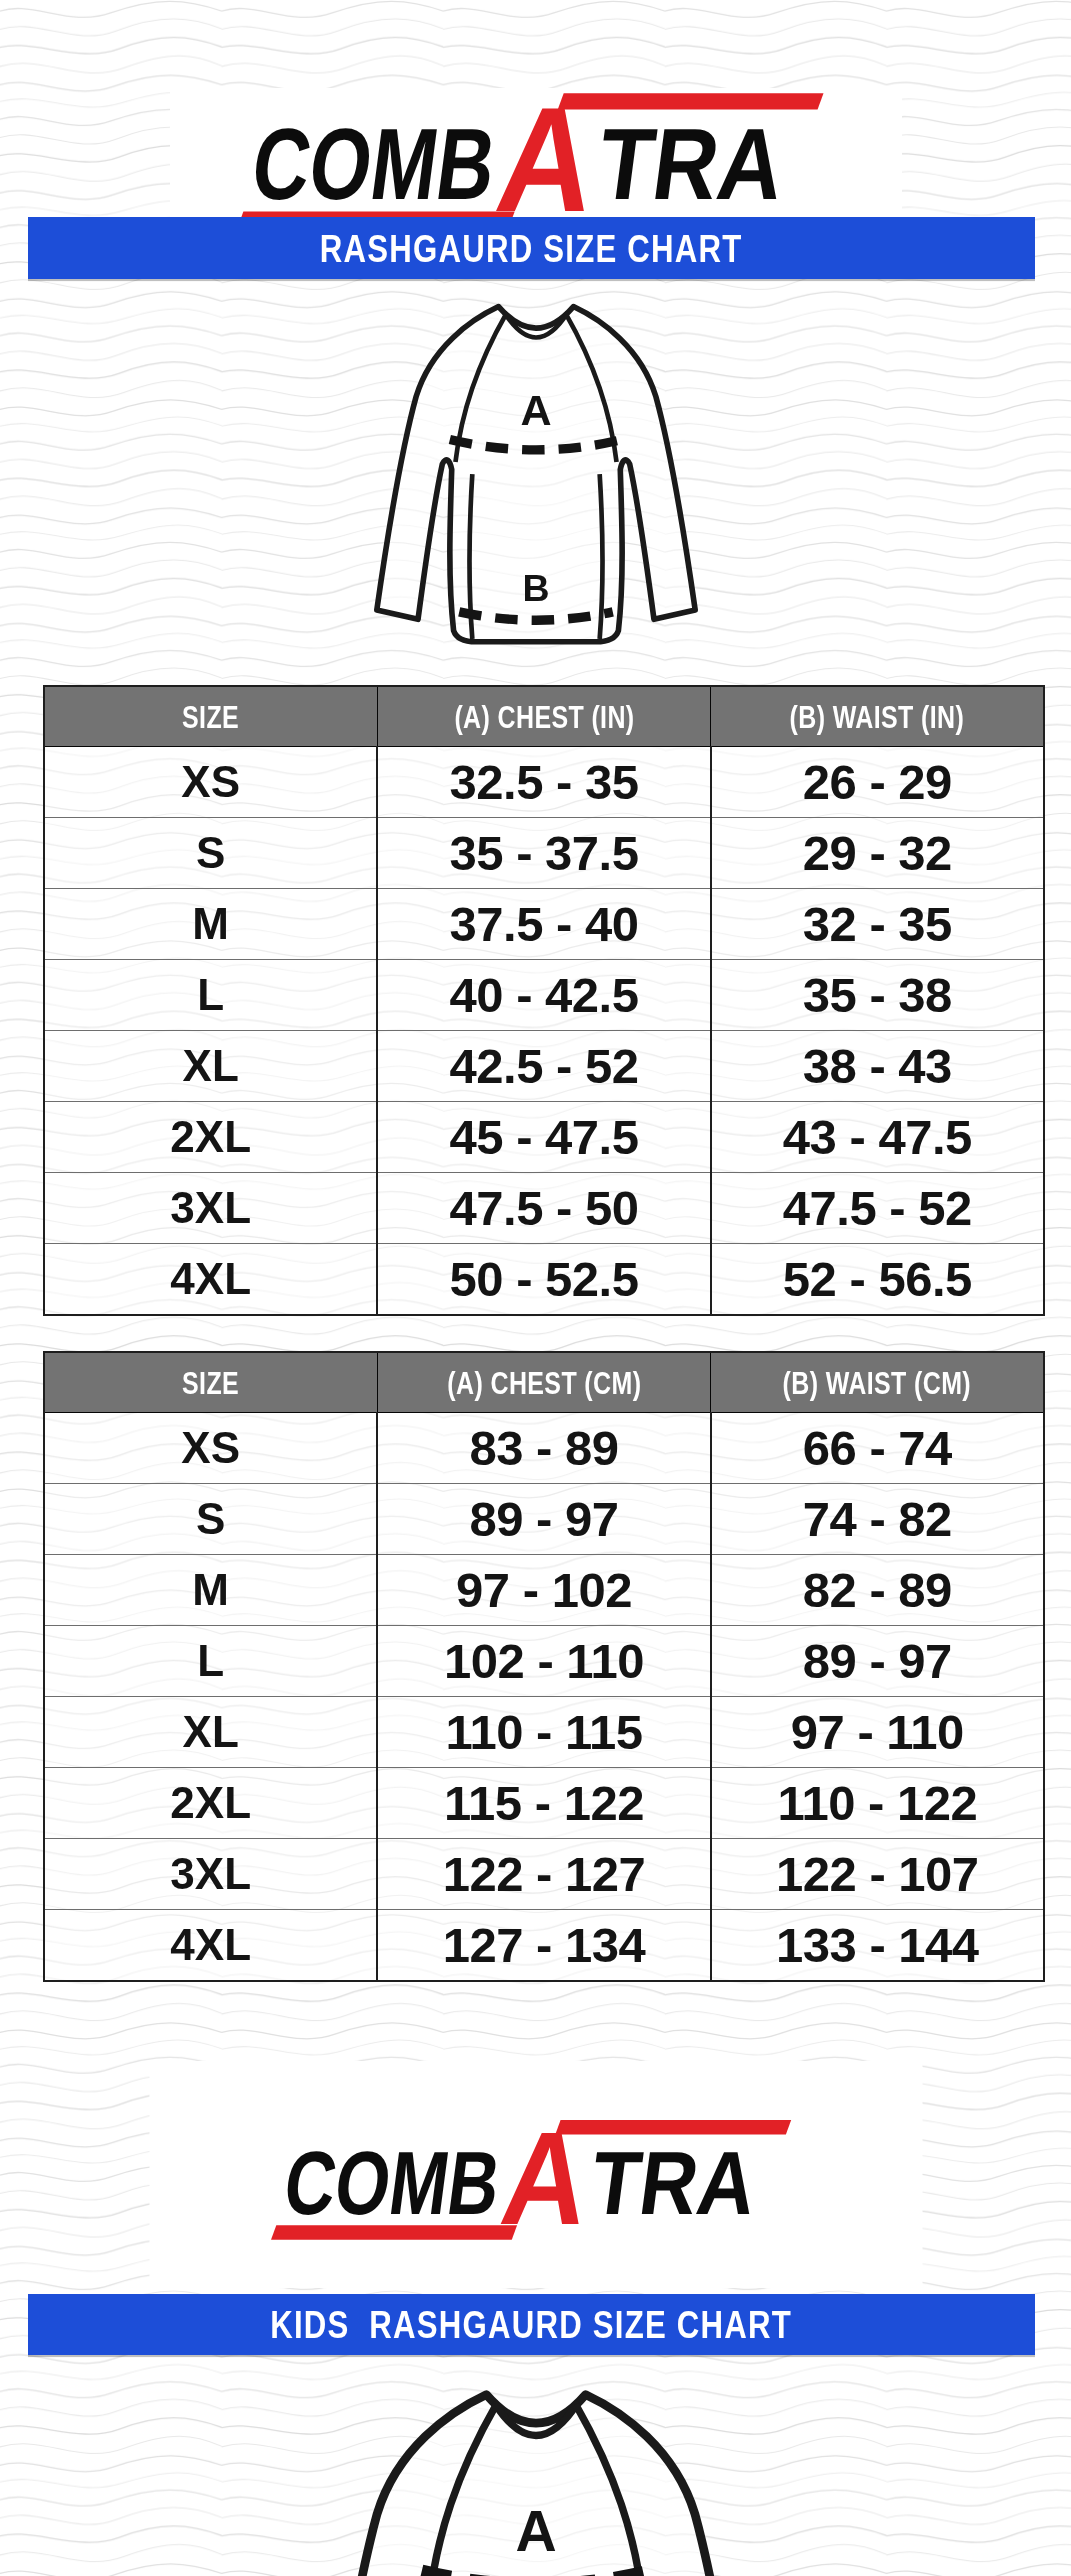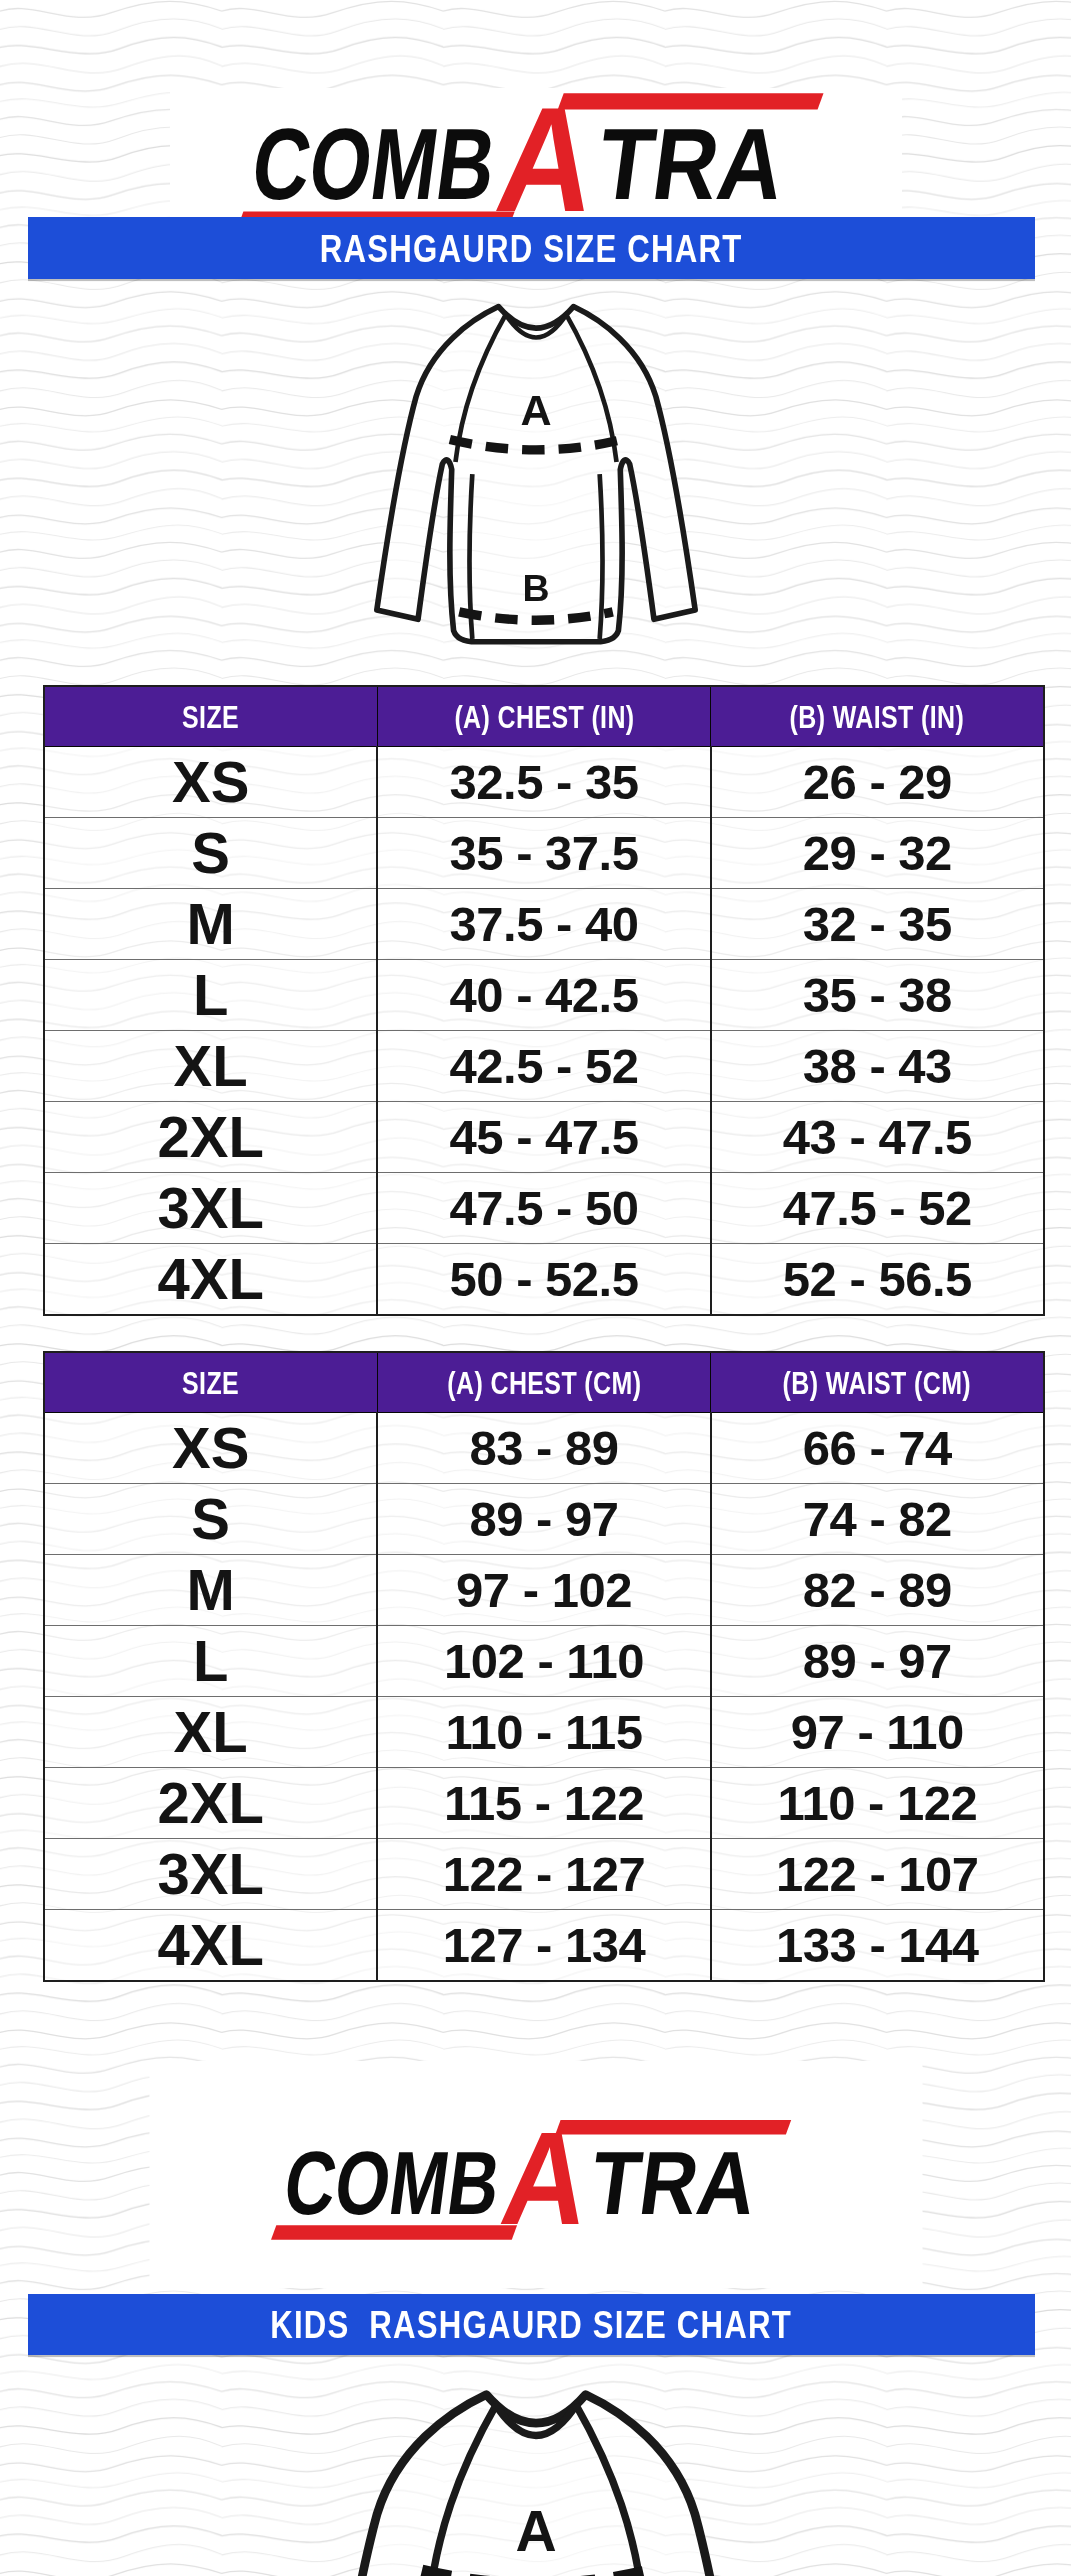--- a/index.html
+++ b/index.html
@@ -26,34 +26,34 @@
     display:inline-block;transform:scaleX(0.80);white-space:pre;
     font-weight:bold;font-size:39px;letter-spacing:1.5px;line-height:1;
   }
   
   table.sz{
     position:absolute;left:43px;width:1002px;border-collapse:collapse;table-layout:fixed;
     background:rgba(255,255,255,0.4);border:2.1px solid #1e1e1e;
   }
   table.sz col{width:33.33%;}
   table.sz th{
-    background:#4c1d95;color:#ffffff;border:1.5px solid #060606;
+    background:#737373;color:#ffffff;border:1.5px solid #060606;
     font-weight:bold;padding:0;text-align:center;vertical-align:middle;
   }
   table.sz th .cond{display:inline-block;transform:scaleX(0.78);white-space:pre;
     font-size:32px;letter-spacing:0.5px;line-height:1;}
   table.sz td{
     border-left:2.1px solid #1e1e1e;border-right:2.1px solid #1e1e1e;
     text-align:center;vertical-align:middle;padding:0;color:#141414;font-weight:bold;
     letter-spacing:-0.5px;line-height:1;
   }
   table.adult td{border-top:1.5px solid #6e6e6e;border-bottom:1.5px solid #6e6e6e;}
   table.adult th{height:59px;}
   table.adult td{height:70px;font-size:49px;}
-  table.sz td.szname{font-size:58px;letter-spacing:0;}
+  table.sz td.szname{font-size:44px;letter-spacing:0;}
   
   .shirt-svg{display:block;}
 </style>
 </head>
 <body>
 
 <div id="stage">
 
   <svg class="bg-pattern" width="1072" height="4122" viewBox="0 0 2080 8000" preserveAspectRatio="none">
     <defs>

